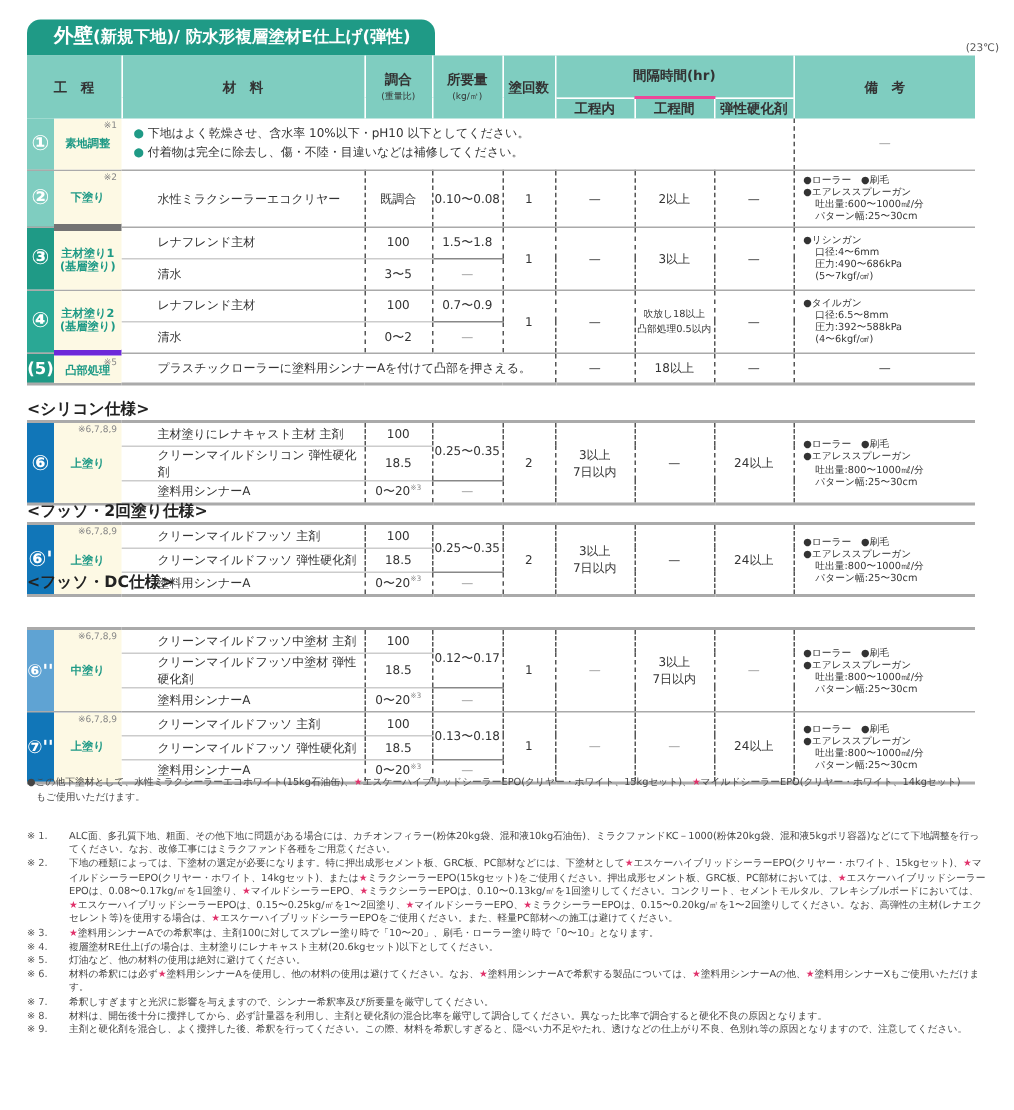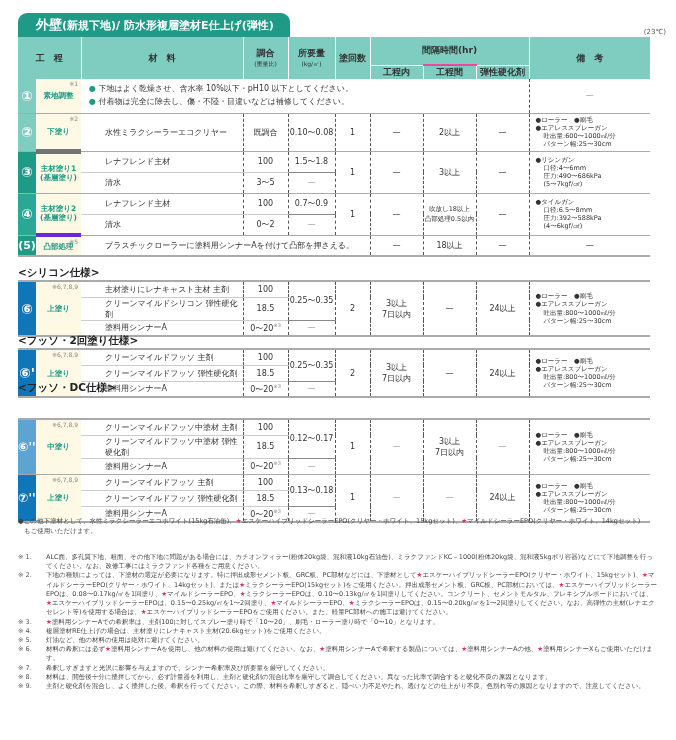--- a/index.html
+++ b/index.html
@@ -344,21 +344,21 @@
   <div class="item">
       <span class="lbl">※ 2.</span>
       <span class="txt">下地の種類によっては、下塗材の選定が必要になります。特に押出成形セメント板、GRC板、PC部材などには、下塗材として<span class="star">★</span>エスケーハイブリッドシーラーEPO(クリヤー・ホワイト、15kgセット)、<span class="star">★</span>マイルドシーラーEPO(クリヤー・ホワイト、14kgセット)、または<span class="star">★</span>ミラクシーラーEPO(15kgセット)をご使用ください。押出成形セメント板、GRC板、PC部材においては、<span class="star">★</span>エスケーハイブリッドシーラーEPOは、0.08〜0.17kg/㎡を1回塗り、<span class="star">★</span>マイルドシーラーEPO、<span class="star">★</span>ミラクシーラーEPOは、0.10〜0.13kg/㎡を1回塗りしてください。コンクリート、セメントモルタル、フレキシブルボードにおいては、<span class="star">★</span>エスケーハイブリッドシーラーEPOは、0.15〜0.25kg/㎡を1〜2回塗り、<span class="star">★</span>マイルドシーラーEPO、<span class="star">★</span>ミラクシーラーEPOは、0.15〜0.20kg/㎡を1〜2回塗りしてください。なお、高弾性の主材(レナエクセレント等)を使用する場合は、<span class="star">★</span>エスケーハイブリッドシーラーEPOをご使用ください。また、軽量PC部材への施工は避けてください。</span>
     </div>
   <div class="item">
       <span class="lbl">※ 3.</span>
       <span class="txt"><span class="star">★</span>塗料用シンナーAでの希釈率は、主剤100に対してスプレー塗り時で「10〜20」、刷毛・ローラー塗り時で「0〜10」となります。</span>
     </div>
   <div class="item">
       <span class="lbl">※ 4.</span>
-      <span class="txt">複層塗材RE仕上げの場合は、主材塗りにレナキャスト主材(20.6kgセット)をご使用ください。</span>
+      <span class="txt">複層塗材RE仕上げの場合は、主材塗りにレナキャスト主材(20.6kgセット)以下としてください。</span>
     </div>
   <div class="item">
       <span class="lbl">※ 5.</span>
       <span class="txt">灯油など、他の材料の使用は絶対に避けてください。</span>
     </div>
   <div class="item">
       <span class="lbl">※ 6.</span>
       <span class="txt">材料の希釈には必ず<span class="star">★</span>塗料用シンナーAを使用し、他の材料の使用は避けてください。なお、<span class="star">★</span>塗料用シンナーAで希釈する製品については、<span class="star">★</span>塗料用シンナーAの他、<span class="star">★</span>塗料用シンナーXもご使用いただけます。</span>
     </div>
   <div class="item">

